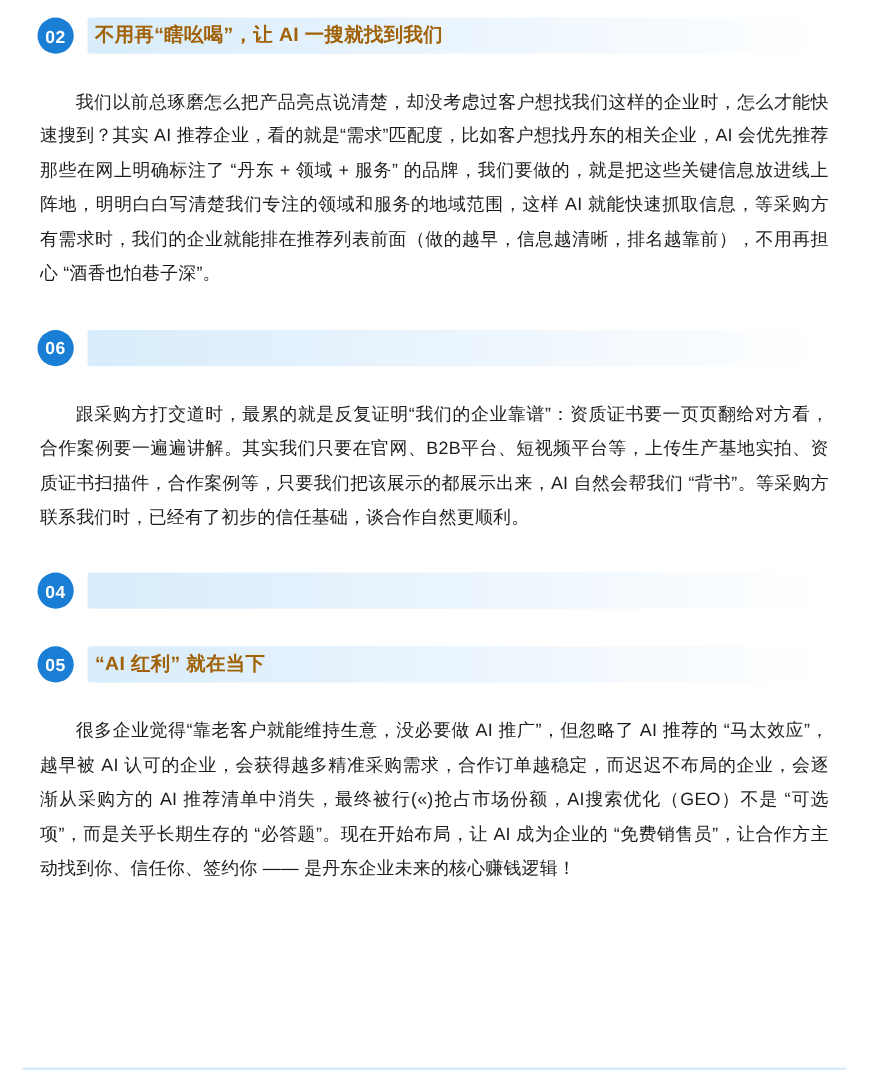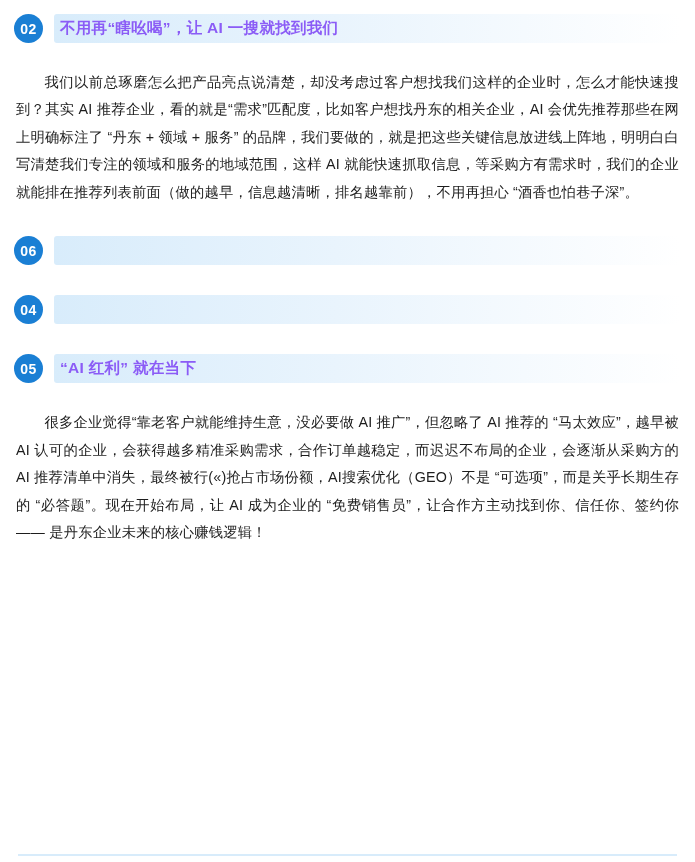--- a/index.html
+++ b/index.html
@@ -12,21 +12,21 @@
     background: #ffffff;
     font-family: "Liberation Sans", sans-serif;
     color: #1b1b1b;
     overflow: hidden;
   }
   .page {
     position: relative;
     width: 695px;
     height: 862px;
     box-sizing: border-box;
-    padding: 0 14px;
+    padding: 0 30px;
   }
   .section {
     margin-top: 0;
   }
   .section-header {
     display: flex;
     align-items: center;
     gap: 11px;
     margin: 0;
   }
@@ -59,21 +59,21 @@
     height: 29px;
     background: linear-gradient(to right, #d8ecfb 0%, #e9f4fd 45%, #ffffff 100%);
     border-radius: 3px;
     z-index: 0;
   }
   .heading-text {
     position: relative;
     z-index: 1;
     font-size: 15.5px;
     font-weight: bold;
-    color: #8b5cf6;
+    color: #a16207;
     padding-left: 6px;
     letter-spacing: 0.3px;
     white-space: nowrap;
   }
   .para {
     margin: 26px 2px 0 2px;
     font-size: 14.3px;
     line-height: 1.92;
     text-align: justify;
     text-justify: inter-ideograph;
@@ -112,20 +112,21 @@
 
   <div class="spacer-md"></div>
 
   <div class="section">
     <div class="section-header">
       <div class="badge">06</div>
       <div class="heading-wrap">
         <div class="heading-bg"></div>
       </div>
     </div>
+    <p class="para">跟采购方打交道时，最累的就是反复证明“我们的企业靠谱”：资质证书要一页页翻给对方看，合作案例要一遍遍讲解。其实我们只要在官网、B2B平台、短视频平台等，上传生产基地实拍、资质证书扫描件，合作案例等，只要我们把该展示的都展示出来，AI 自然会帮我们 “背书”。等采购方联系我们时，已经有了初步的信任基础，谈合作自然更顺利。</p>
   </div>
 
   <div class="spacer-md"></div>
 
   <div class="section">
     <div class="section-header">
       <div class="badge">04</div>
       <div class="heading-wrap">
         <div class="heading-bg"></div>
       </div>

